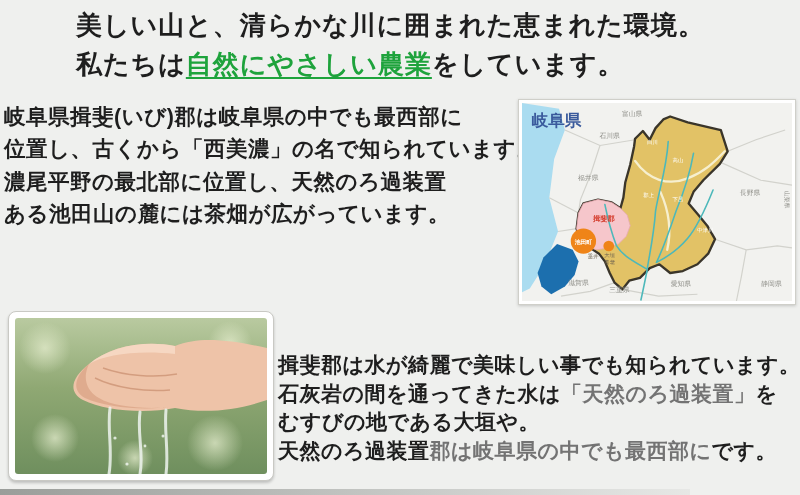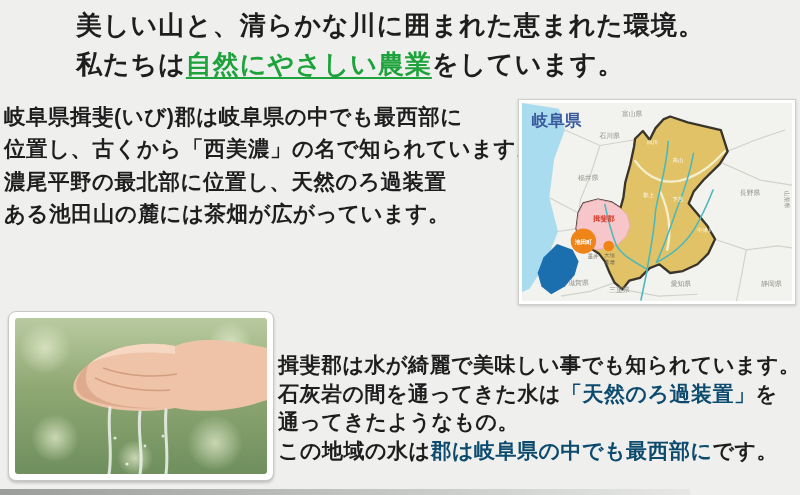--- a/index.html
+++ b/index.html
@@ -57,21 +57,21 @@
   .photo-frame svg{display:block;border-radius:3px;}
 
   
   .water{
     left:278px;top:327px;
     font-size:21px;font-weight:700;
     line-height:28.6px;letter-spacing:.5px;
     white-space:nowrap;
     margin-top:24px;
   }
-  .red{color:#0c4a6e;text-align:center;}
+  .red{color:#737373;text-align:center;}
 
   
   .bottom-band{
     left:0;top:489px;width:690px;height:6px;
     background:linear-gradient(to right,rgba(70,75,70,.5),rgba(130,135,130,.08));
   }
 </style>
 </head>
 <body>
 
@@ -210,17 +210,17 @@
       <circle cx="130" cy="128" r="1.4"></circle>
       <circle cx="148" cy="118" r="1.5"></circle>
       <circle cx="112" cy="146" r="1.6"></circle>
     </g>
   </svg>
 </div>
 
 <div class="abs water">
   <div>揖斐郡は水が綺麗で美味しい事でも知られています。</div>
   <div><span>石灰岩の間を通ってきた水は</span><span class="red">「天然のろ過装置」</span><span>を</span></div>
-  <div>通ってきたようなもの。</div>
-  <div><span>この地域の水は</span><span class="red">郡は岐阜県の中でも最西部に</span><span>です。</span></div>
+  <div>むすびの地である大垣や。</div>
+  <div><span>天然のろ過装置</span><span class="red">郡は岐阜県の中でも最西部に</span><span>です。</span></div>
 </div>
 
 <div class="abs bottom-band"></div>
 
 </body></html>

